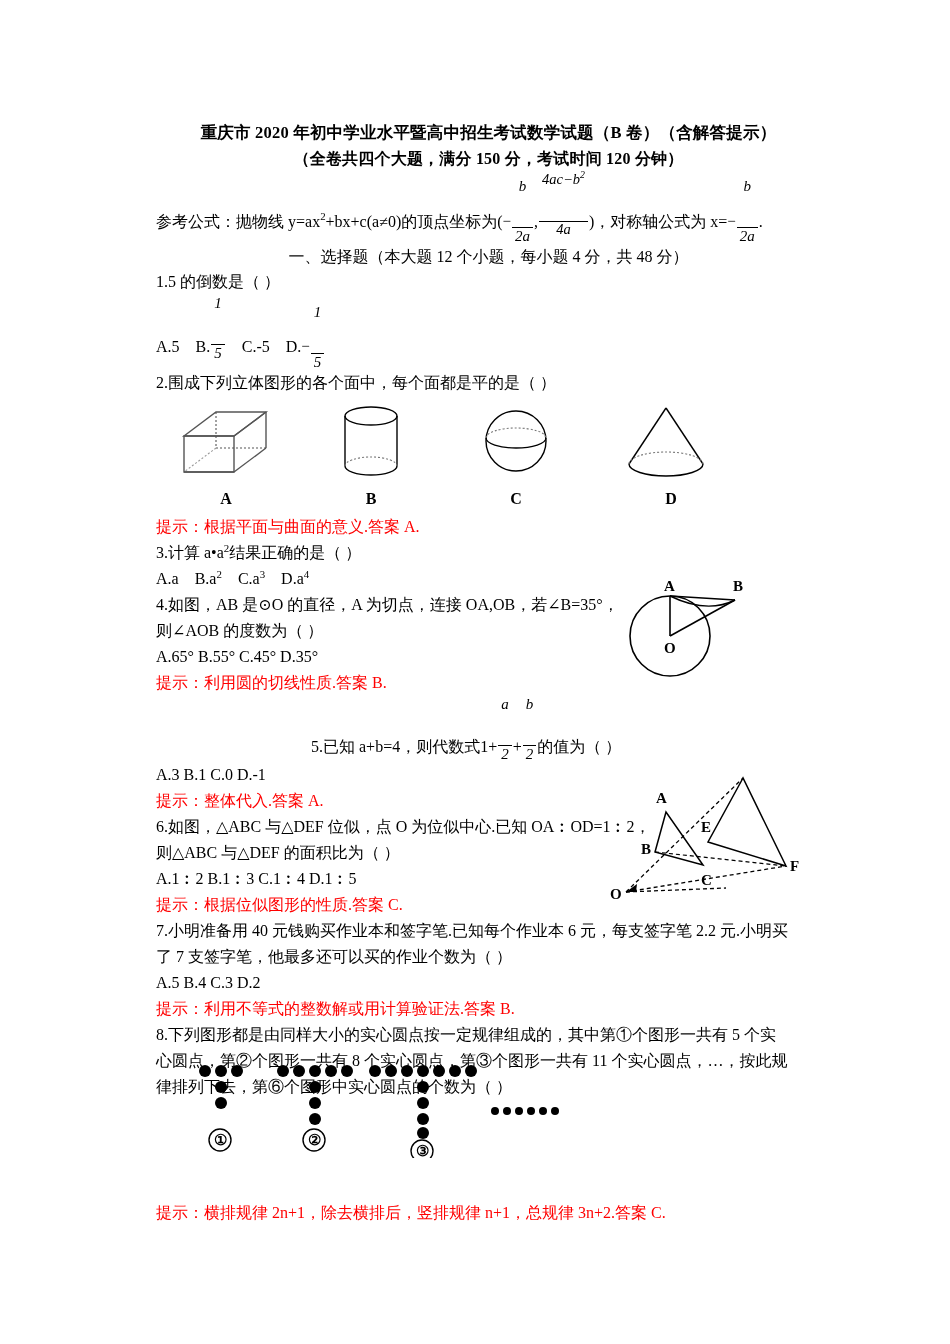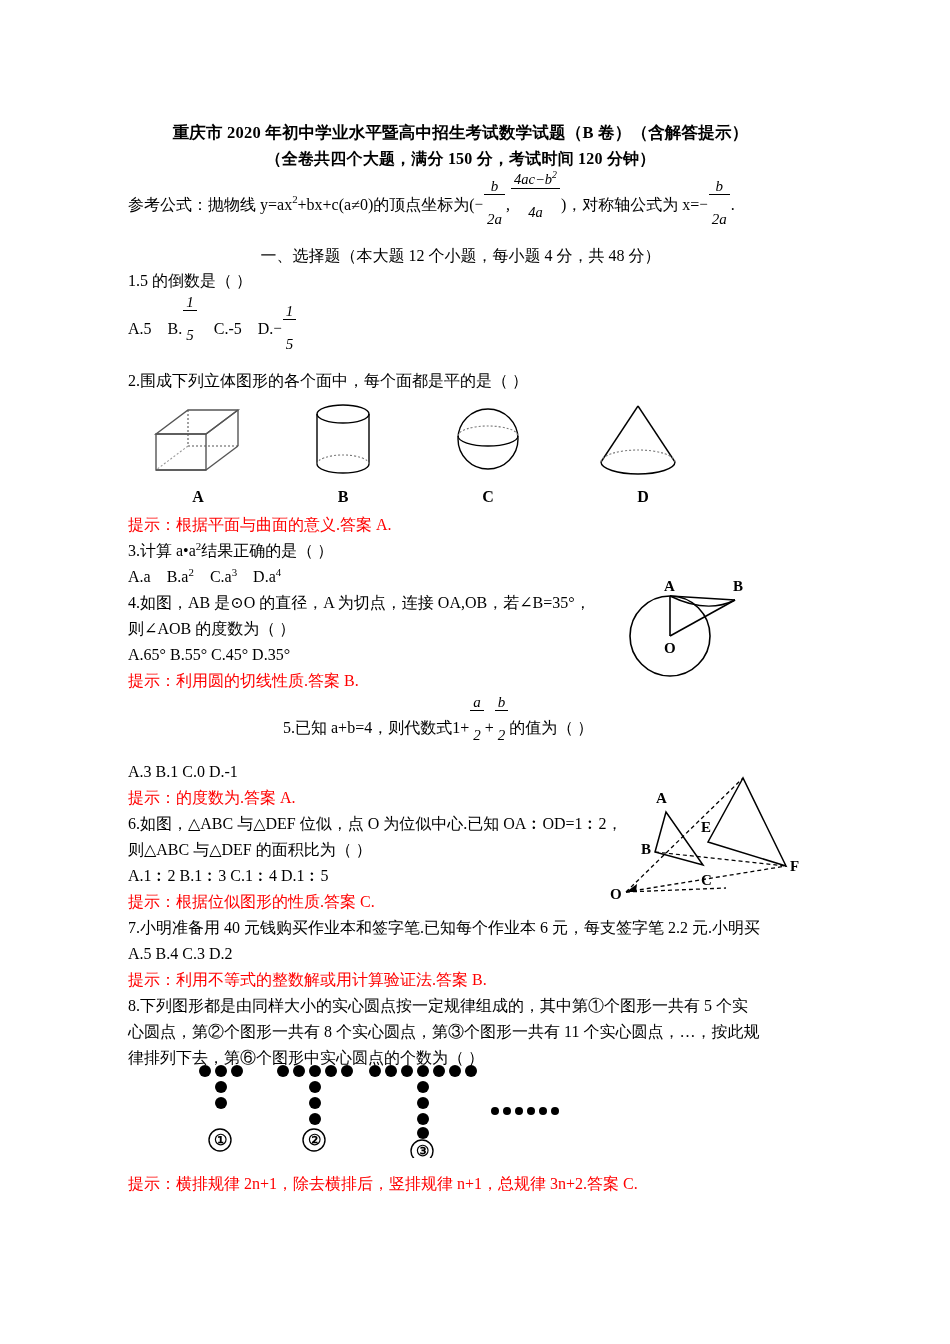--- a/index.html
+++ b/index.html
@@ -17,21 +17,21 @@
   }
   .page {
     position: relative;
     width: 950px;
     height: 1344px;
     padding: 0;
     box-sizing: border-box;
   }
   .content {
     position: absolute;
-    left: 128px;
+    left: 156px;
     top: 120px;
     width: 665px;
   }
 
   
   .title-main, .title-sub {
     text-align: center;
     font-weight: bold;
     font-size: 16.5px;
     line-height: 26px;
@@ -72,21 +72,21 @@
     display: inline-block;
     vertical-align: -0.48em;
     text-align: center;
     font-family: "Liberation Serif", serif;
     font-style: italic;
     font-size: 15px;
     line-height: 1.08;
     margin: 0 1px;
   }
   .frac .num { display: block; padding: 0 3px; }
-  .frac .den { display: block; border-top: 1.2px solid #000; padding: 16px 3px; }
+  .frac .den { display: block; border-top: 1.2px solid #000; padding: 0 3px; margin-top: 33px; }
   .frac.up { vertical-align: -0.40em; }
   .negfrac { display: inline-block; vertical-align: -0.45em; white-space: nowrap; }
   .negfrac .minus {
     display: inline-block;
     vertical-align: 0.55em;
     font-style: normal;
     font-size: 15px;
   }
   .frac-wide { font-size: 14.5px; }
 
@@ -334,28 +334,29 @@
 
     <div class="q-line">4.如图，AB 是⊙O 的直径，A 为切点，连接 OA,OB，若∠B=35°，</div>
     <div class="q-line">则∠AOB 的度数为（      ）</div>
     <div class="opts">A.65°    B.55°    C.45°        D.35°</div>
     <div class="hint">提示：利用圆的切线性质.答案 B.</div>
 
     <div class="q-line indent-q5">
       <span>5.已知 a+b=4，则代数式1+</span><span class="frac"><span class="num">a</span><span class="den">2</span></span><span>+</span><span class="frac"><span class="num">b</span><span class="den">2</span></span><span>的值为（        ）</span>
     </div>
     <div class="opts">A.3      B.1      C.0      D.-1</div>
-    <div class="hint">提示：的度数为.答案 A.</div>
+    <div class="hint">提示：整体代入.答案 A.</div>
 
     <div class="q-line">6.如图，△ABC 与△DEF 位似，点 O 为位似中心.已知 OA︰OD=1︰2，</div>
     <div class="q-line">则△ABC 与△DEF 的面积比为（      ）</div>
     <div class="opts">A.1︰2    B.1︰3    C.1︰4    D.1︰5</div>
     <div class="hint">提示：根据位似图形的性质.答案 C.</div>
 
     <div class="q-line">7.小明准备用 40 元钱购买作业本和签字笔.已知每个作业本 6 元，每支签字笔 2.2 元.小明买</div>
+    <div class="q-line">了 7 支签字笔，他最多还可以买的作业个数为（        ）</div>
     <div class="opts">A.5      B.4      C.3      D.2</div>
     <div class="hint">提示：利用不等式的整数解或用计算验证法.答案 B.</div>
 
     <div class="q-line">8.下列图形都是由同样大小的实心圆点按一定规律组成的，其中第①个图形一共有 5 个实</div>
     <div class="q-line">心圆点，第②个图形一共有 8 个实心圆点，第③个图形一共有 11 个实心圆点，…，按此规</div>
     <div class="q-line">律排列下去，第⑥个图形中实心圆点的个数为（      ）</div>
 
     <div style="height:100px;"></div>
 
     <div class="hint">提示：横排规律 2n+1，除去横排后，竖排规律 n+1，总规律 3n+2.答案 C.</div>

